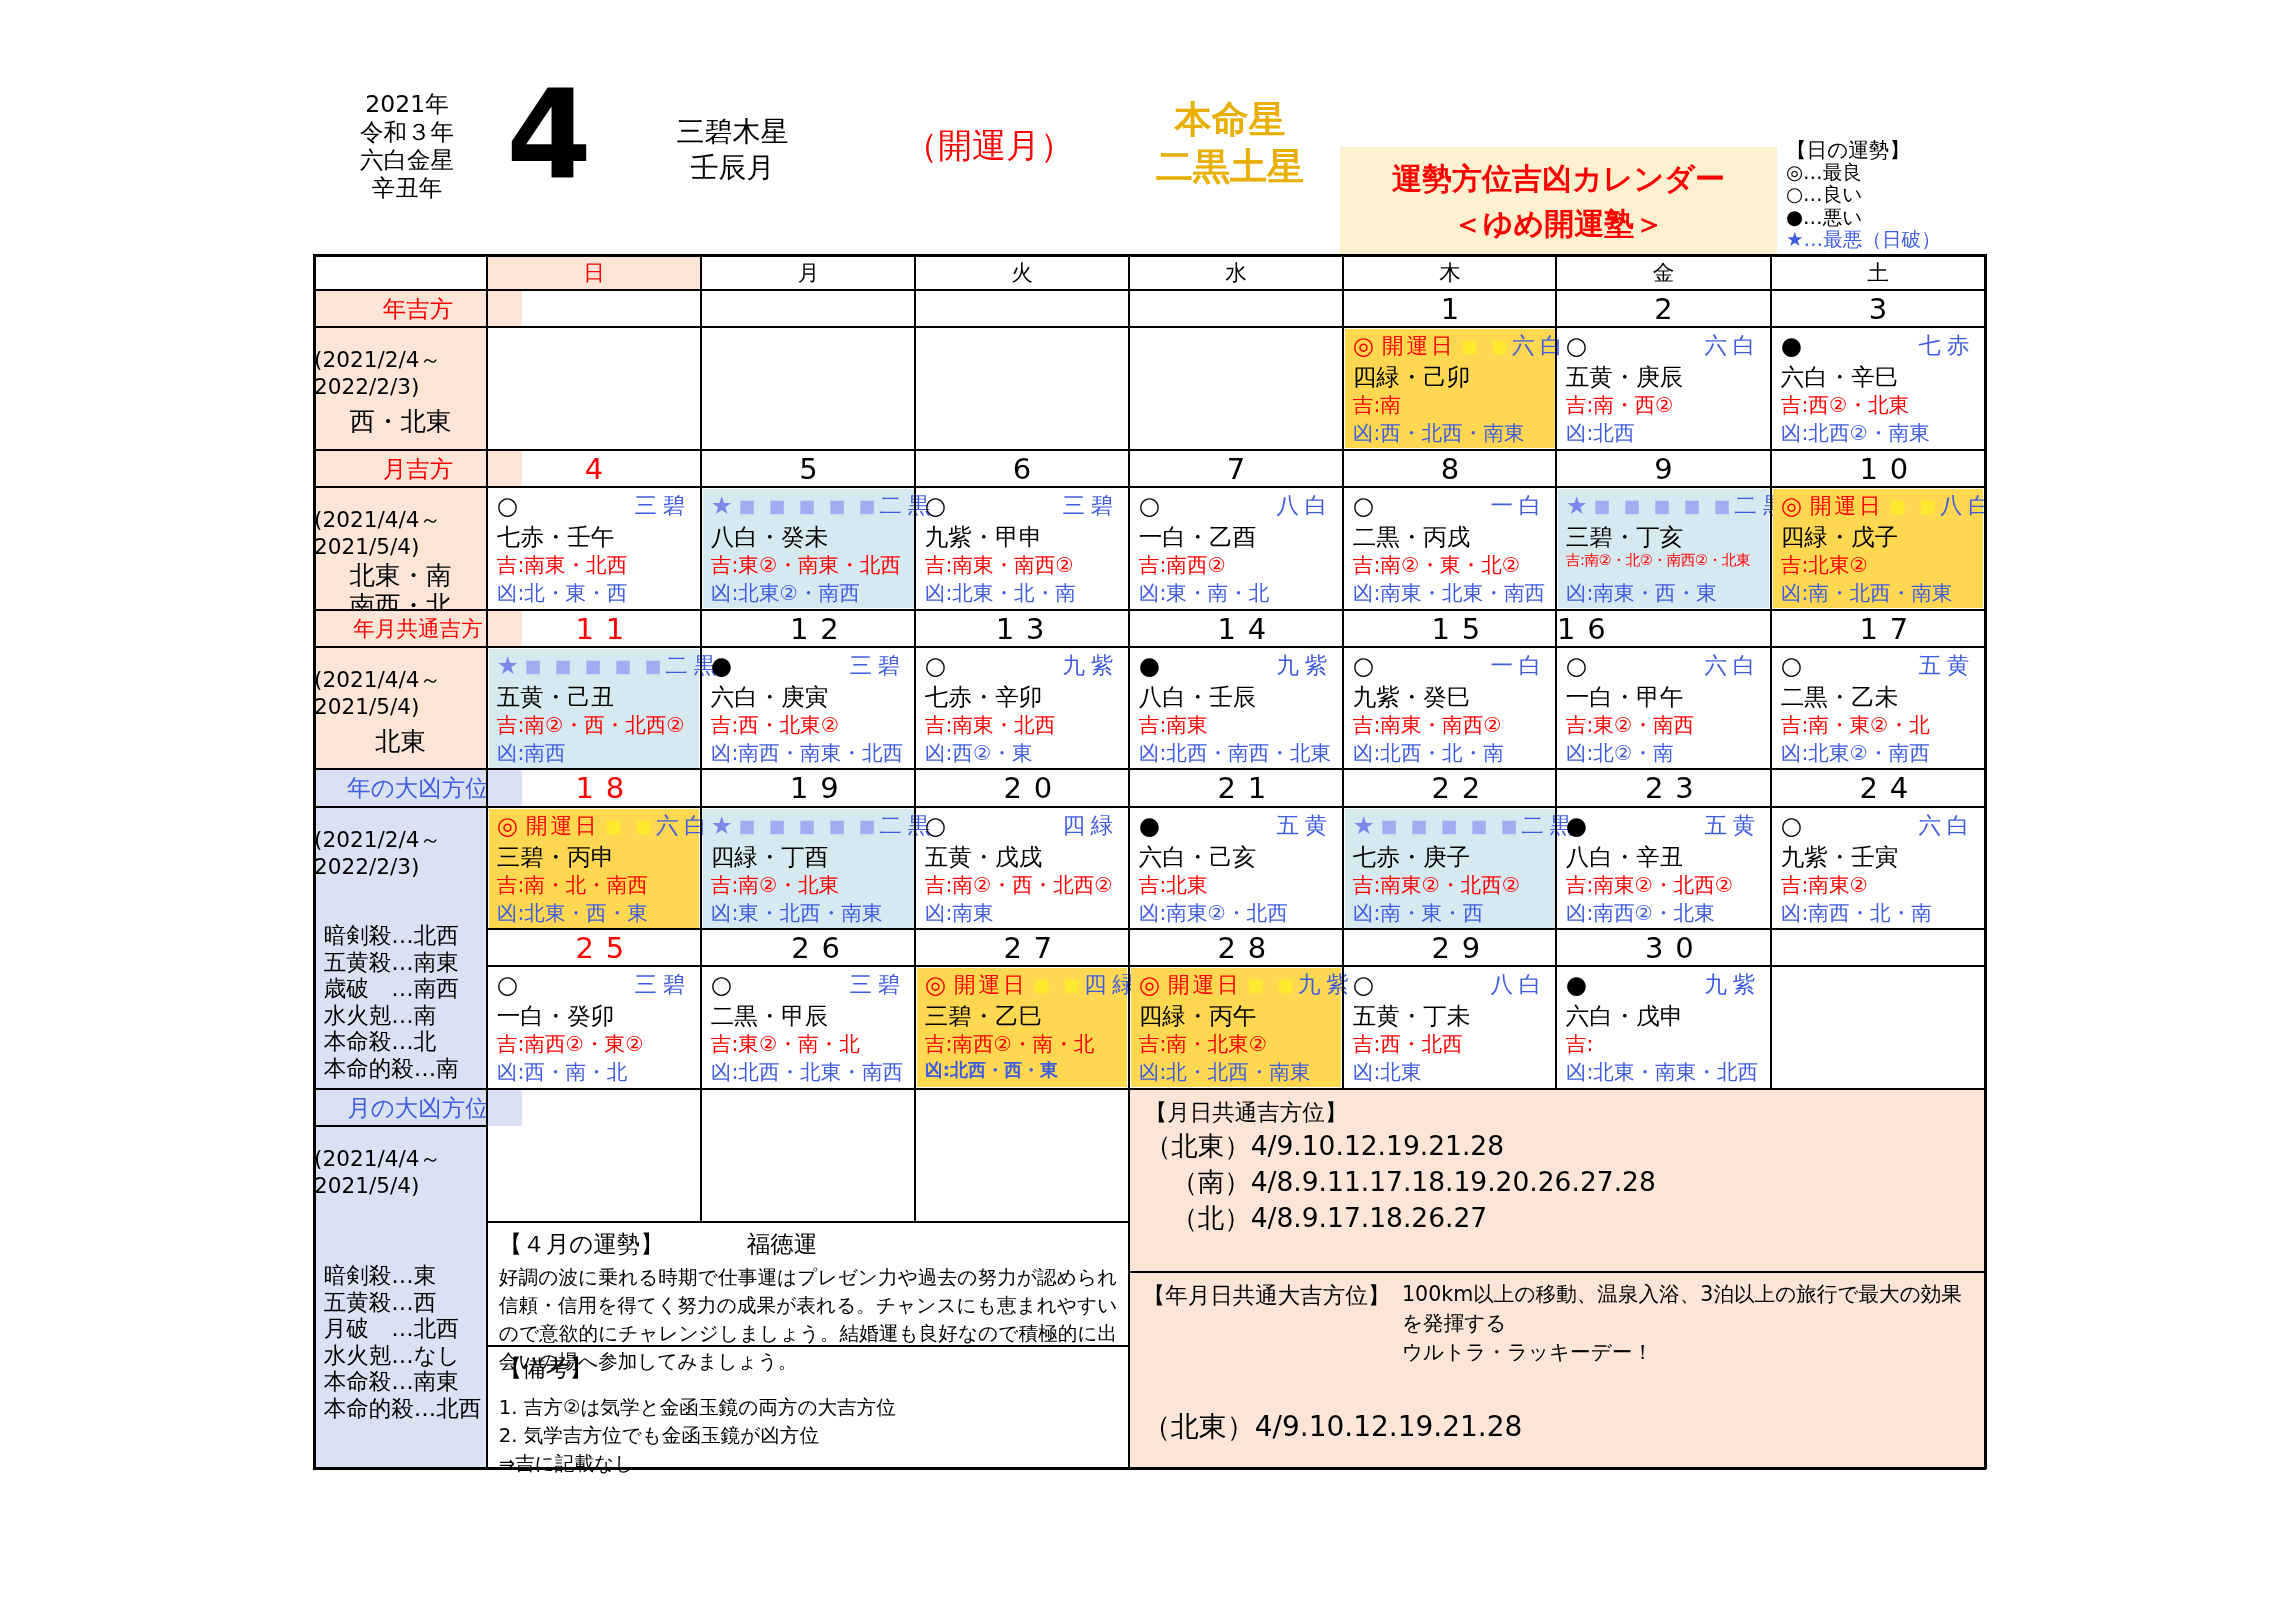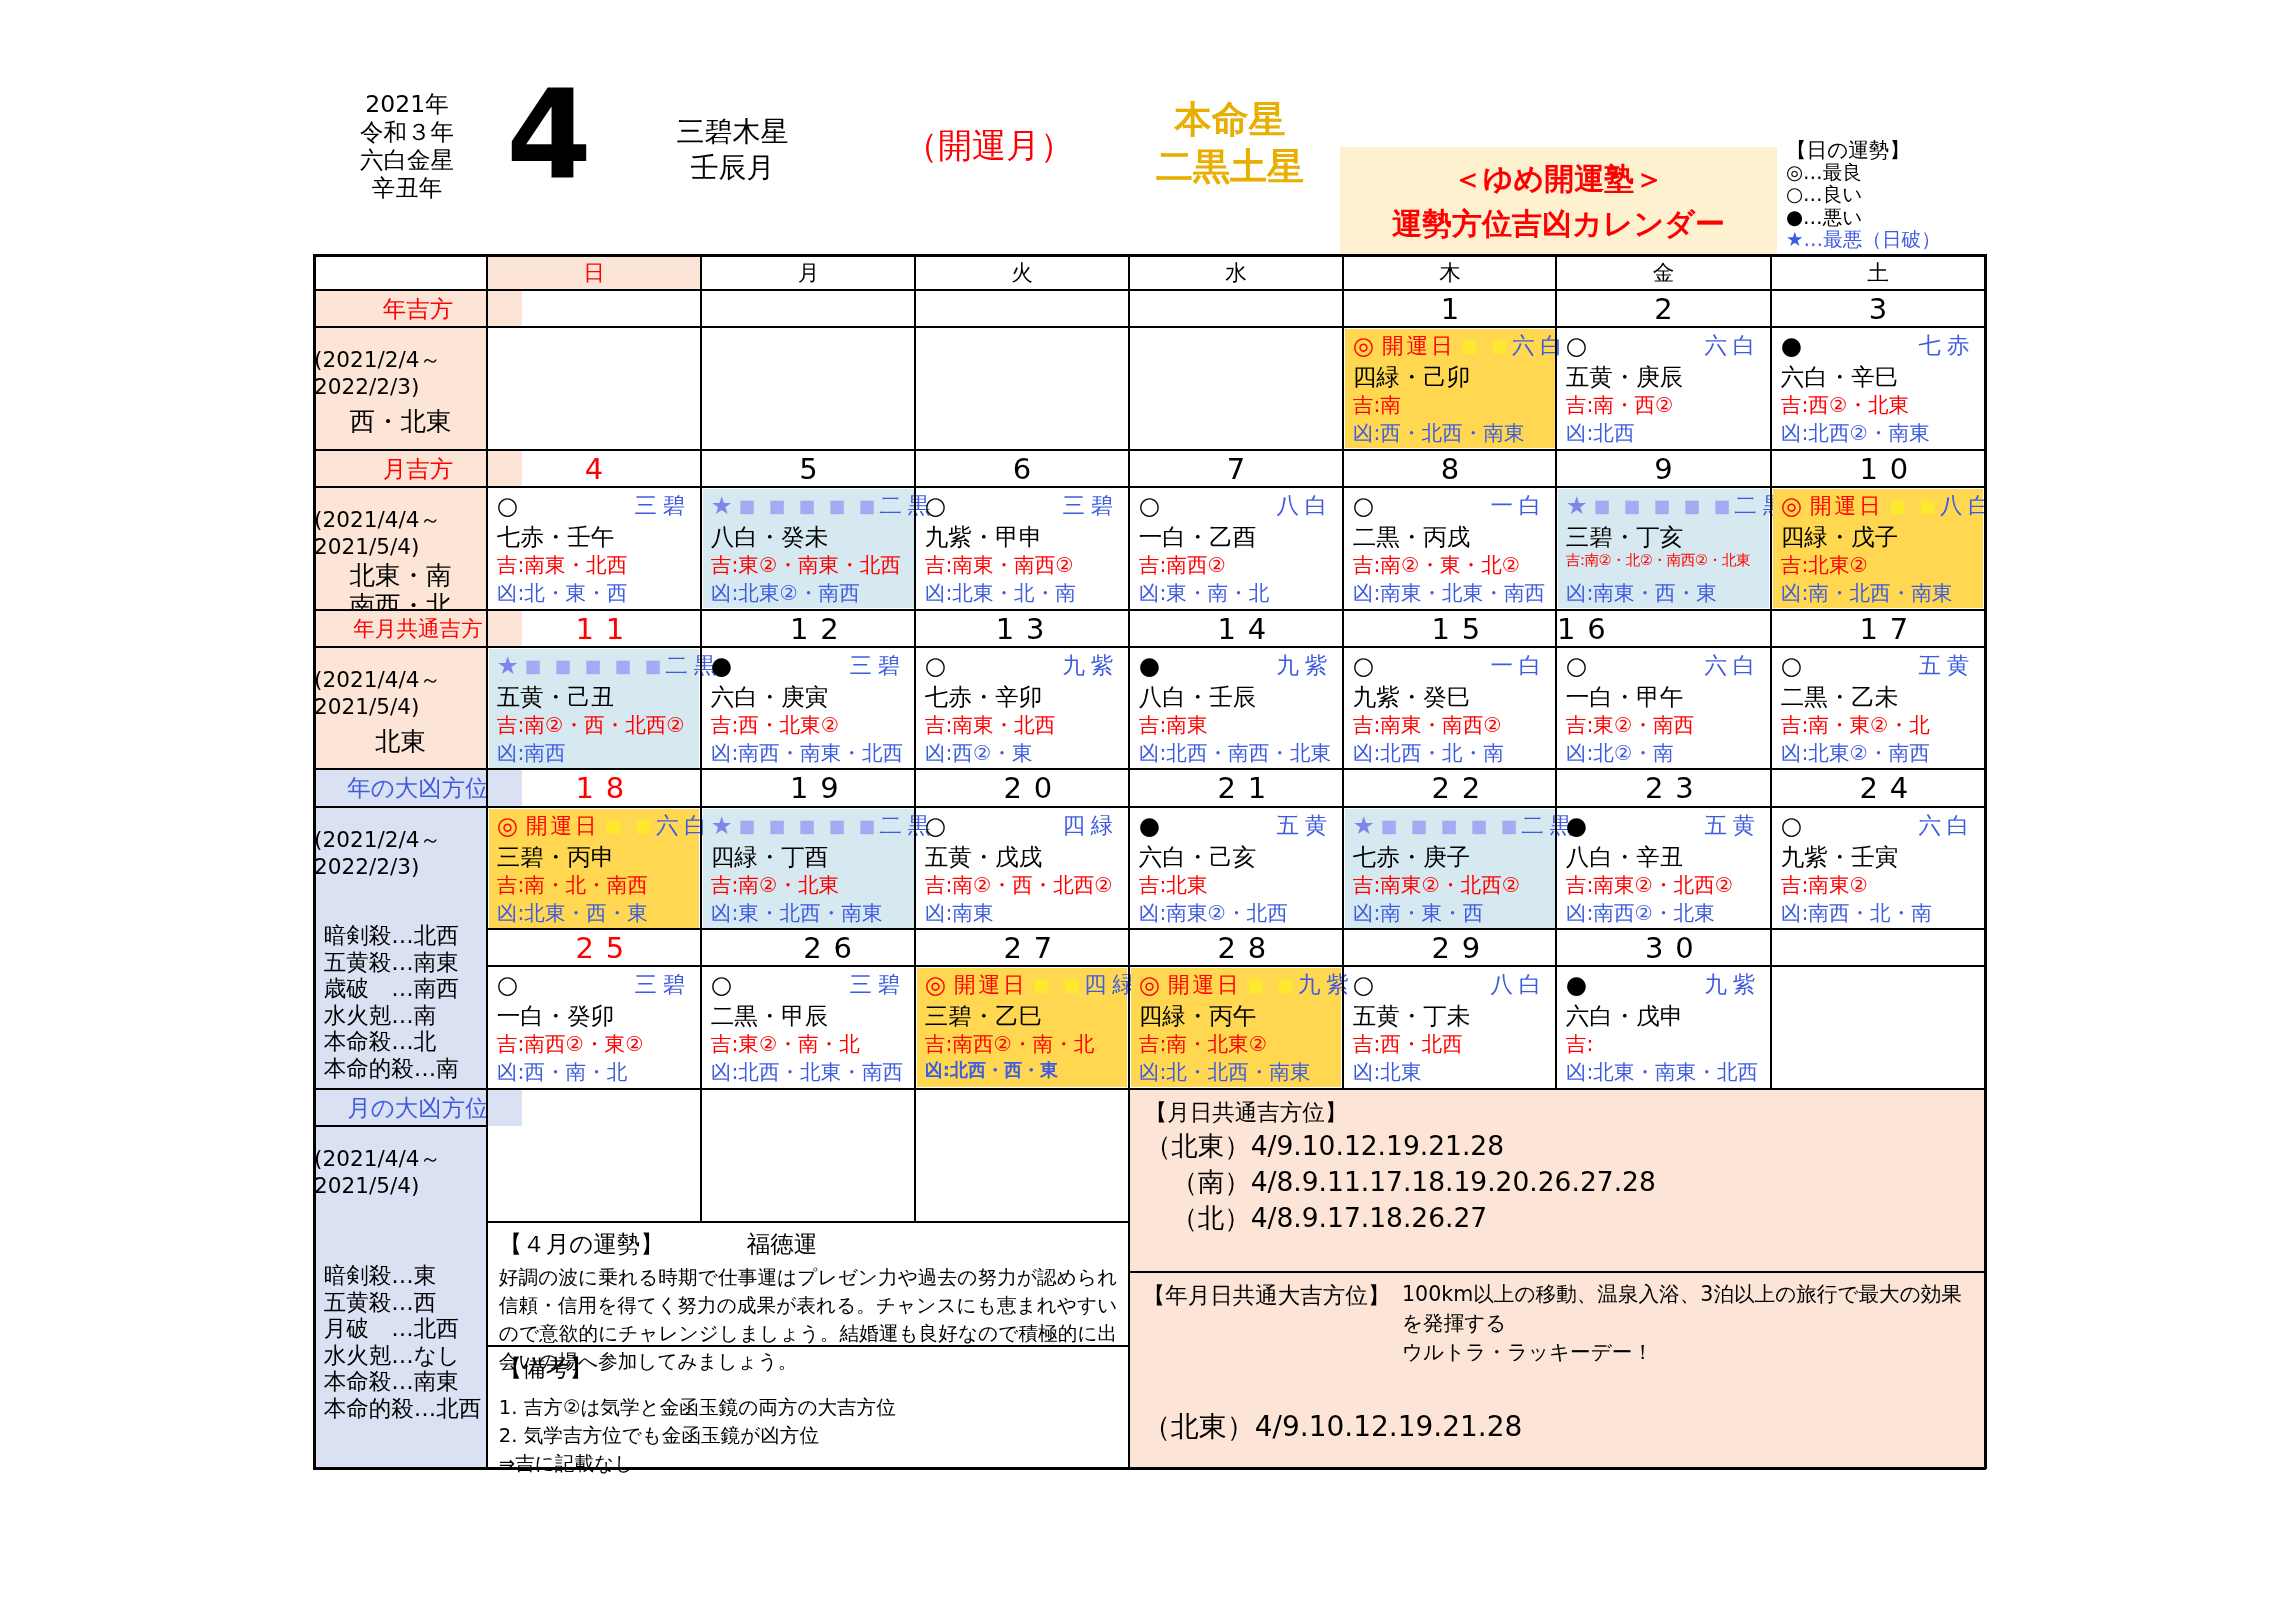--- a/index.html
+++ b/index.html
@@ -84,22 +84,22 @@
 <div class="abs" id="month-star">
   <div>三碧木星</div>
   <div>壬辰月</div>
 </div>
 <div class="abs" id="kaiun-month">（開運月）</div>
 <div class="abs" id="honmei">
   <div>本命星</div>
   <div>二黒土星</div>
 </div>
 <div class="abs bg-cream" id="banner">
+  <div>運勢方位吉凶カレンダー</div>
   <div>＜ゆめ開運塾＞</div>
-  <div>運勢方位吉凶カレンダー</div>
 </div>
 <div class="abs" id="legend">
   <div class="t">【日の運勢】</div>
   <div>◎…最良</div>
   <div>○…良い</div>
   <div>●…悪い</div>
   <div class="blue">★…最悪（日破）</div>
 </div>
 
 <div class="abs bg-peach sbl" id="sb-l0">年吉方</div>
@@ -487,21 +487,21 @@
     <div class="l1">
       <div class="l1l">
         <div class="sym good">○</div>
       </div>
       <div class="star">三碧</div>
     </div>
     <div class="l2">一白・癸卯</div>
     <div class="l3" style="font-size: 20.6px;">吉:南西②・東②</div>
     <div class="l4" style="font-size: 20.6px;">凶:西・南・北</div>
   </div>
-<div class="num" style="left: 701px; top: 929px; width: 215px; height: 37px; letter-spacing: 11.8px; padding-left: 25px;">26</div>
+<div class="num" style="left: 701px; top: 929px; width: 215px; height: 37px; letter-spacing: 11.8px; padding-left: 13px;">26</div>
 <div class="cell" style="left: 703px; top: 968px; width: 211px; height: 119px;">
     <div class="l1">
       <div class="l1l">
         <div class="sym good">○</div>
       </div>
       <div class="star">三碧</div>
     </div>
     <div class="l2">二黒・甲辰</div>
     <div class="l3" style="font-size: 20.6px;">吉:東②・南・北</div>
     <div class="l4" style="font-size: 20.6px;">凶:北西・北東・南西</div>

